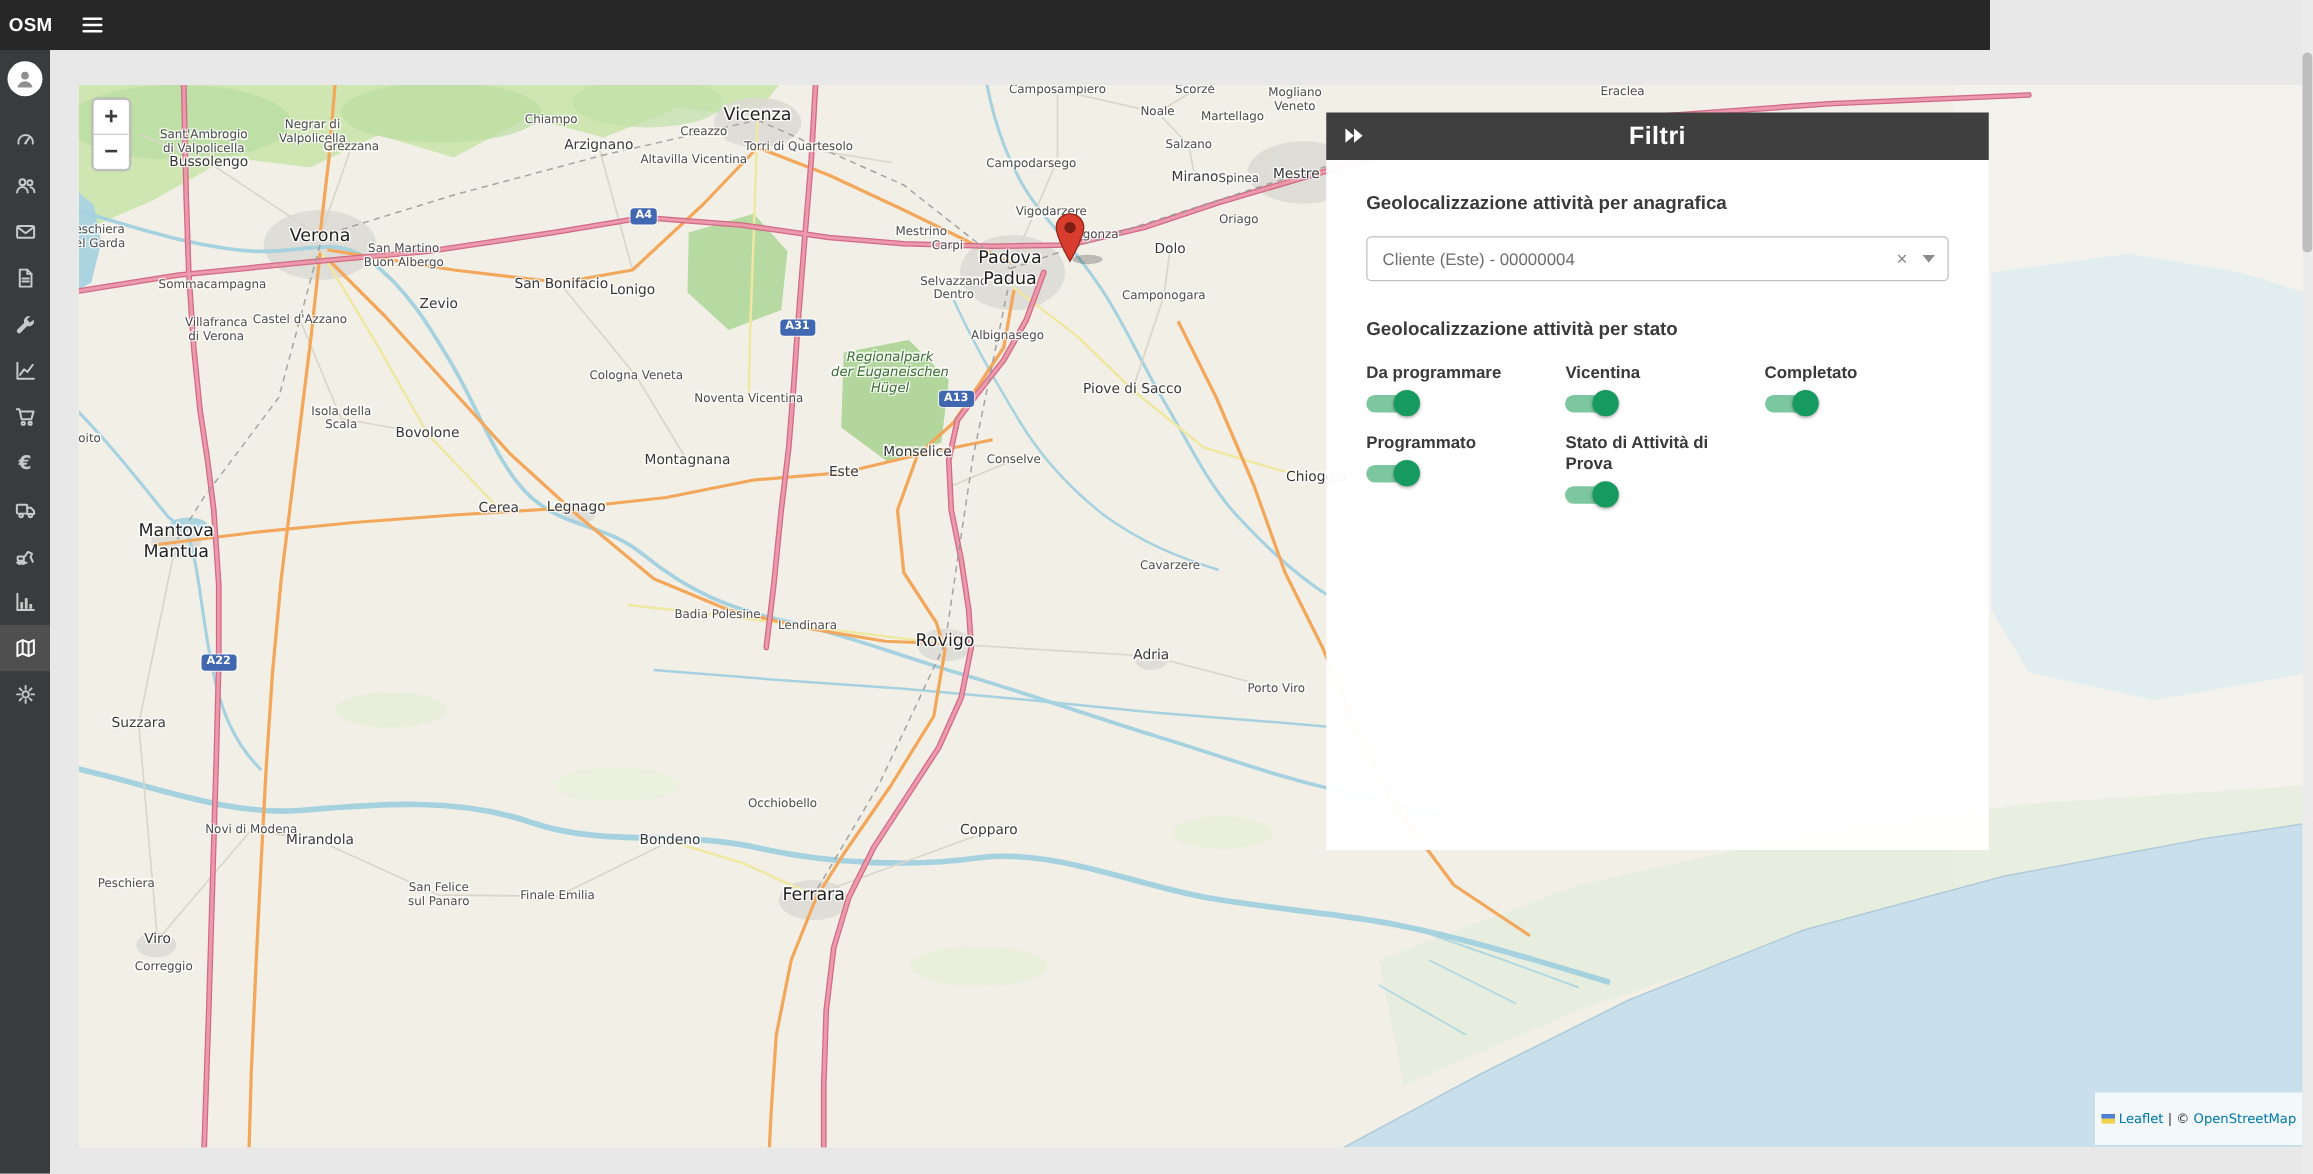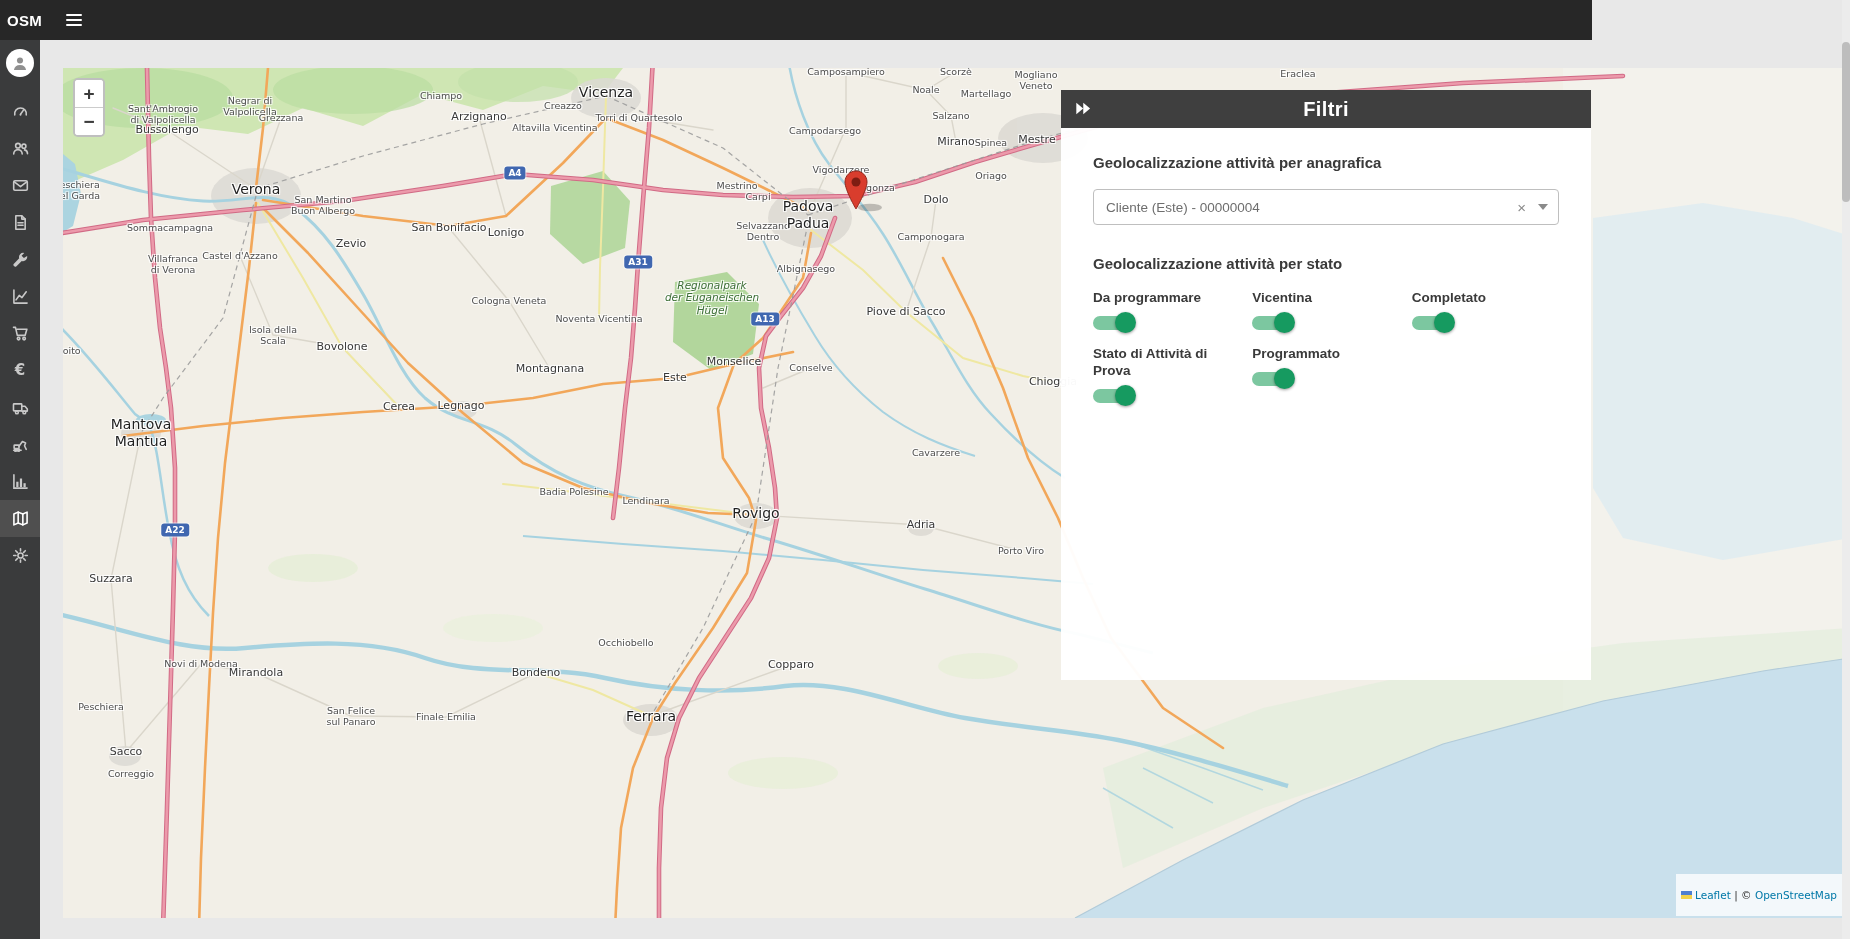--- a/index.html
+++ b/index.html
@@ -350,21 +350,21 @@
 Mantua</div>
       <div class="city s1" style="left: 511px; top: 424px;">Badia Polesine</div>
       <div class="city s1" style="left: 583px; top: 433px; text-align: center;">Lendinara</div>
       <div class="city s3" style="left: 693px; top: 445px;">Rovigo</div>
       <div class="city s1" style="left: 873px; top: 385px;">Cavarzere</div>
       <div class="city s2" style="left: 858px; top: 457px;">Adria</div>
       <div class="city s1" style="left: 958px; top: 483px;">Porto Viro</div>
       <div class="city s2" style="left: 990px; top: 314px;">Chioggia</div>
       <div class="city s2" style="left: 48px; top: 511px;">Suzzara</div>
       <div class="city s1" style="left: 38px; top: 639px;">Peschiera</div>
-      <div class="city s2" style="left: 63px; top: 684px;">Sacco</div>
+      <div class="city s2" style="left: 63px; top: 684px;">Viro</div>
       <div class="city s1" style="left: 68px; top: 706px;">Correggio</div>
       <div class="city s1" style="left: 138px; top: 596px;">Novi di Modena</div>
       <div class="city s2" style="left: 193px; top: 605px;">Mirandola</div>
       <div class="city s1" style="left: 288px; top: 648px;">San Felice
 sul Panaro</div>
       <div class="city s1" style="left: 383px; top: 649px;">Finale Emilia</div>
       <div class="city s2" style="left: 473px; top: 605px;">Bondeno</div>
       <div class="city s1" style="left: 563px; top: 575px;">Occhiobello</div>
       <div class="city s3" style="left: 588px; top: 648px;">Ferrara</div>
       <div class="city s2" style="left: 728px; top: 597px;">Copparo</div>
@@ -442,28 +442,28 @@
             </div>
           </div>
           <div class="toggle-item">
             <div class="lbl">Completato</div>
             <div class="switch on">
               <span class="track"></span>
               <span class="thumb"></span>
             </div>
           </div>
           <div class="toggle-item">
-            <div class="lbl">Stato di Attività di Prova</div>
+            <div class="lbl">Programmato</div>
             <div class="switch on">
               <span class="track"></span>
               <span class="thumb"></span>
             </div>
           </div>
           <div class="toggle-item">
-            <div class="lbl">Programmato</div>
+            <div class="lbl">Stato di Attività di Prova</div>
             <div class="switch on">
               <span class="track"></span>
               <span class="thumb"></span>
             </div>
           </div>
         </div>
     </div>
   </div>
 </div>
 

